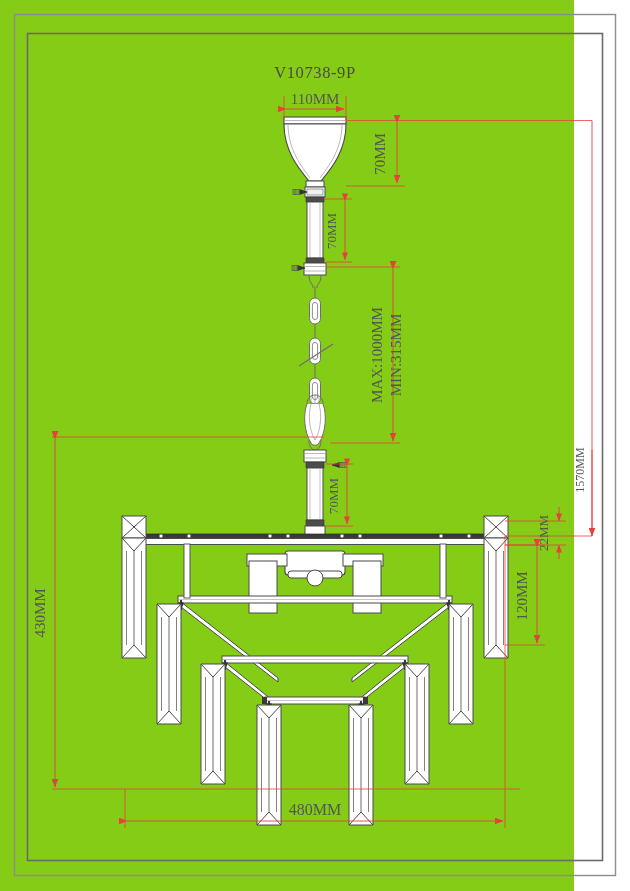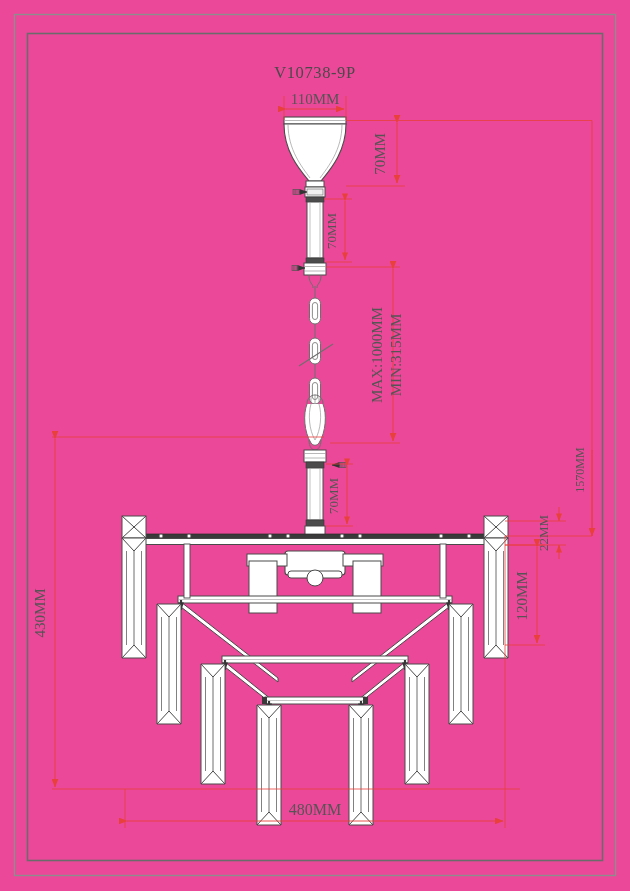--- a/index.html
+++ b/index.html
@@ -1,18 +1,18 @@
 <!DOCTYPE html>
 <html><head>
 <meta charset="utf-8">
 <style>
   html,body{margin:0;padding:0;background:#ffffff;}
   body{width:630px;height:891px;overflow:hidden;
        font-family:"Liberation Serif",serif;}
-  #root{position:relative;width:630px;height:891px;background:#ec4899;}
+  #root{position:relative;width:574px;height:891px;background:#84cc16;}
   #stage{position:absolute;inset:0;}
   svg#dwg{display:block;width:630px;height:891px;}
   .lbl{font-family:"Liberation Serif",serif;fill:#4a4a4a;}
   .dimtxt{font-family:"Liberation Serif",serif;fill:#555;}
 </style>
 </head>
 <body>
 
 <div id="root">
  <div id="stage">

